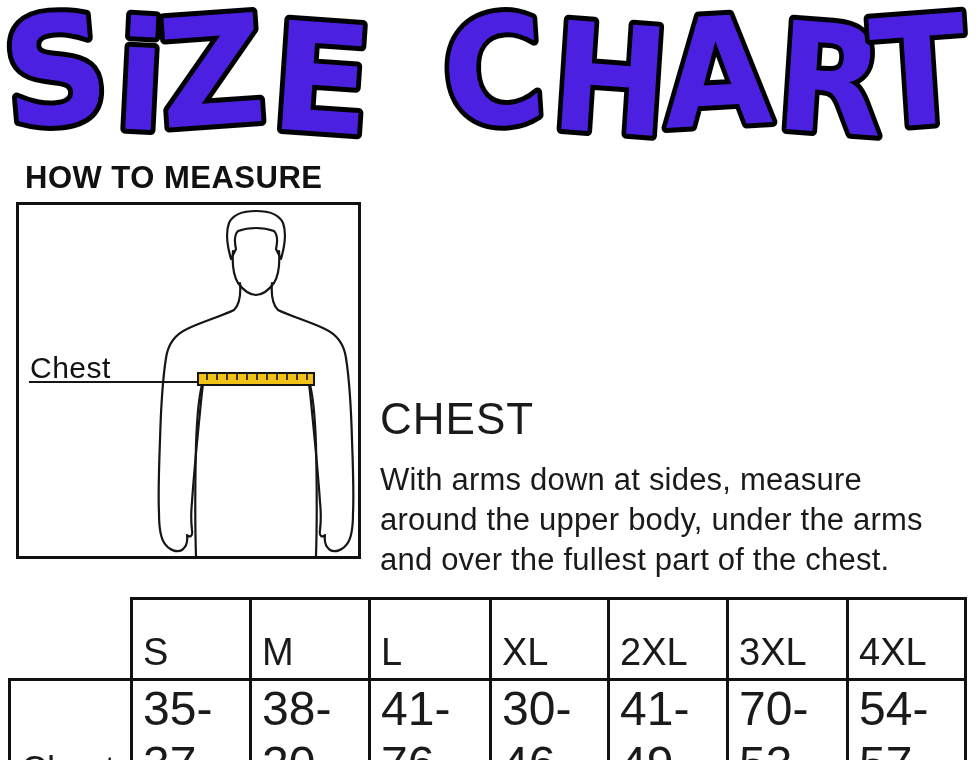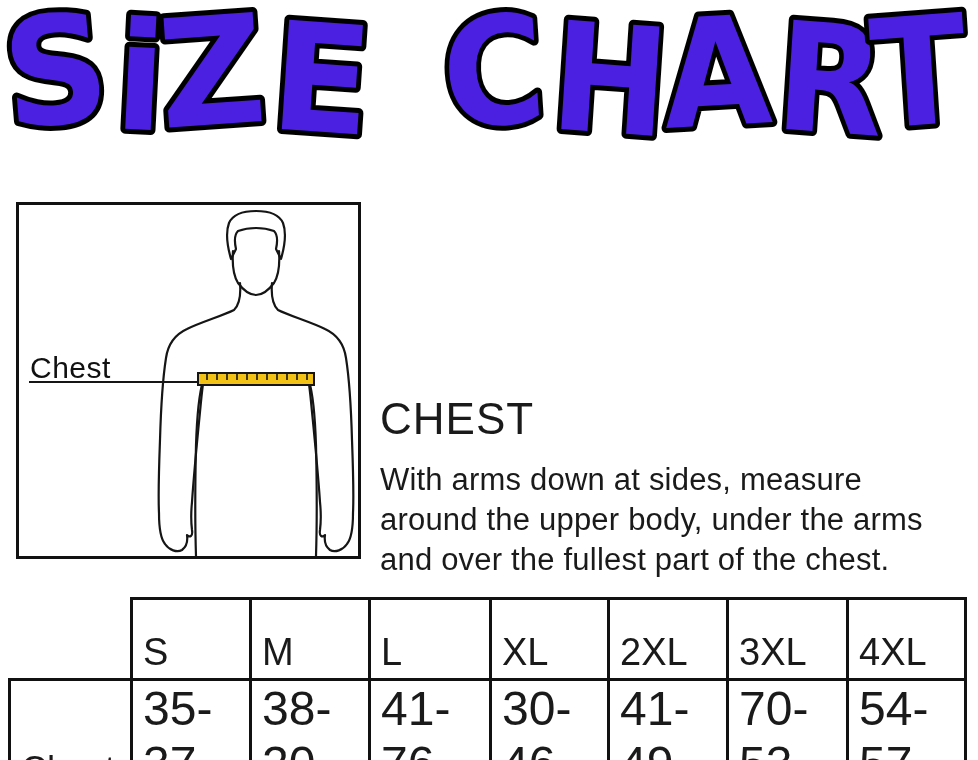--- a/index.html
+++ b/index.html
@@ -95,20 +95,21 @@
 </head>
 <body>
 
 <div class="page">
 
   <svg class="title-svg" viewBox="0 0 978 152" aria-hidden="true">
     <text class="title-text" x="8" y="128" font-size="150" textLength="360" lengthAdjust="spacingAndGlyphs" rotate="-5 3 -4 4">SiZE</text>
     <text class="title-text" x="446" y="128" font-size="150" textLength="524" lengthAdjust="spacingAndGlyphs" rotate="-4 4 -3 4 -4">CHART</text>
   </svg>
 
+  <h2 class="htm-heading">HOW TO MEASURE</h2>
 
   <div class="figure-box">
     <svg viewBox="0 0 339 351" preserveAspectRatio="none" aria-hidden="true">
 
       <path class="fig-stroke" fill="#ffffff" d="M212,54 C208,40 207,26 210,18 C214,9 224,6 237,6 C250,6 260,9 264,18 C267,26 266,40 262,54 L257,44 C259,35 258,29 255,26 C244,22 230,22 219,26 C216,29 215,35 217,44 Z"></path>
 
       <path class="fig-stroke" d="M214,46 C213,60 214,70 219,78 C225,86 231,90 237,90 C243,90 249,86 255,78 C260,70 261,60 260,46"></path>
 
       <path class="fig-stroke" d="M221,78 C222,90 221,99 215,105 C203,111 182,117 168,124 C155,130 149,139 147,153 C144,172 142,200 141,235 C140,262 139,288 140,308 C140,323 142,334 146,339 C150,345 158,348 163,345 C167,342 169,337 168,330 C171,333 174,331 173,325 C172,317 172,307 173,297 C175,267 178,237 181,207 C182,196 183,186 184,179"></path>
 

